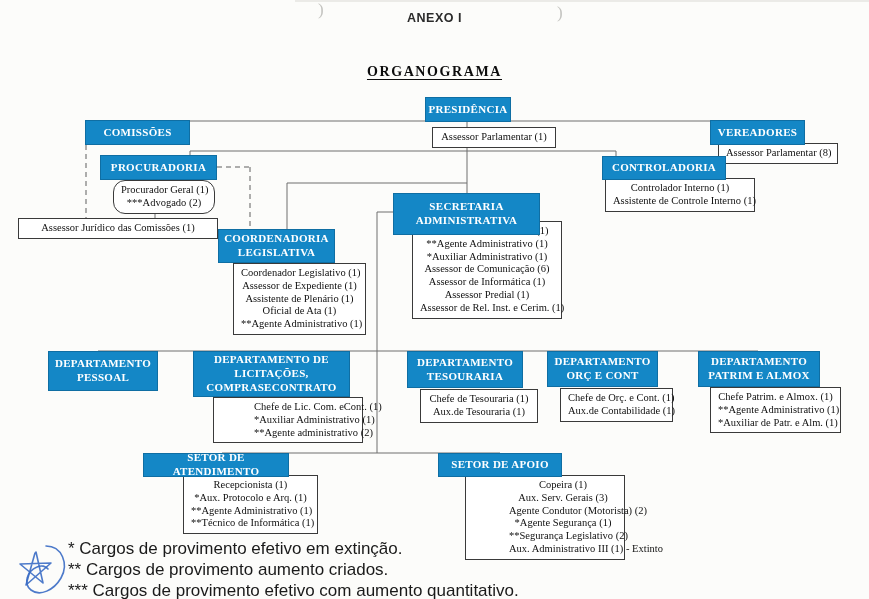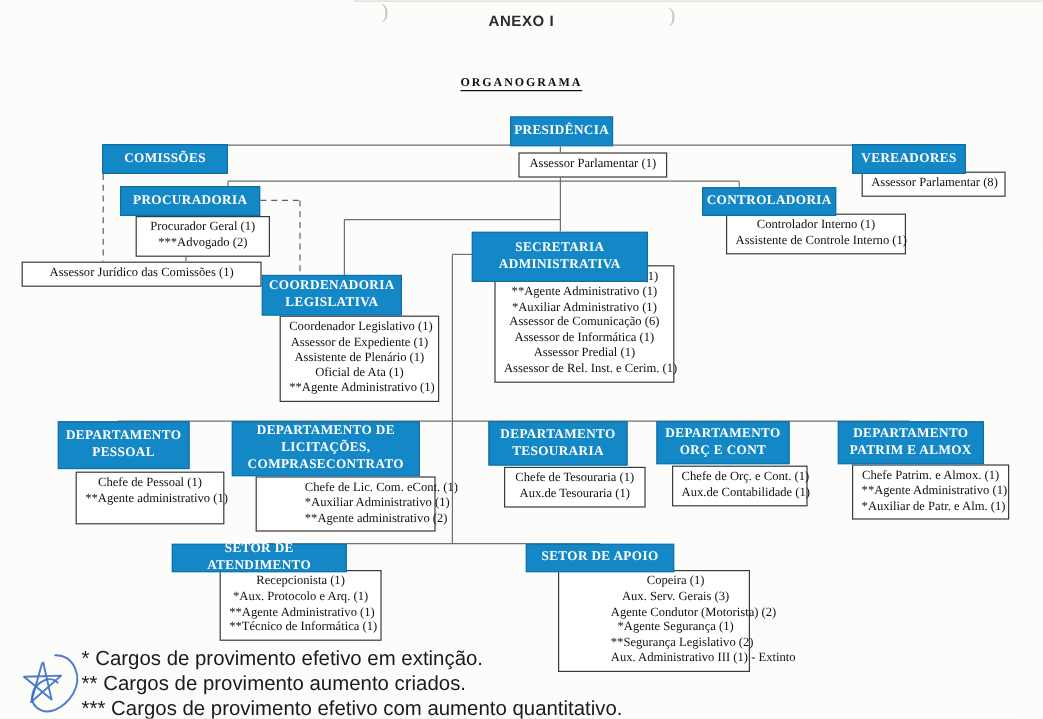--- a/index.html
+++ b/index.html
@@ -13,21 +13,21 @@
   .lines line.faint{stroke:#dad9d4;}
   .lines line.dash{stroke-dasharray:5,4;stroke:#5f5f5f;}
 
   .anexo{
     position:absolute;left:0;top:11px;width:869px;text-align:center;z-index:2;
     font-family:"Liberation Sans", sans-serif;font-weight:bold;font-size:12.5px;
     color:#2b2b2b;letter-spacing:.5px;
   }
   .orgtitle{
     position:absolute;left:0;top:64px;width:869px;text-align:center;z-index:2;
-    font-weight:bold;font-size:10px;color:#0d0d0d;letter-spacing:1.6px;
+    font-weight:bold;font-size:14px;color:#0d0d0d;letter-spacing:1.6px;
     text-decoration:underline;text-underline-offset:3px;
   }
   .artifact{
     position:absolute;z-index:2;color:#c4c4c0;font-size:17px;
     font-family:"Liberation Serif", serif;
   }
   .blue{
     position:absolute;z-index:3;background:#1487c6;color:#fff;
     display:flex;align-items:center;justify-content:center;text-align:center;
     font-weight:bold;font-size:11px;line-height:1.25;letter-spacing:.3px;
@@ -85,27 +85,27 @@
     </div>
 
   <div class="blue" style="left:85px;top:120px;width:105px;height:25px;">COMISSÕES</div>
 
   <div class="blue" style="left:710px;top:120px;width:95px;height:25px;">VEREADORES</div>
   <div class="staff center" style="left:718px;top:143px;width:120px;">
       <div class="staff-line">Assessor Parlamentar (8)</div>
     </div>
 
   <div class="blue" style="left:100px;top:155px;width:117px;height:25px;">PROCURADORIA</div>
-  <div class="staff" style="left:113px;top:180px;width:112px;min-height:32px;">
+  <div class="staff" style="left:113px;top:180px;width:102px;min-height:32px;border-radius:12px;">
       <div class="staff-line">Procurador Geral (1)</div>
       <div class="staff-line">***Advogado (2)</div>
     </div>
   <div class="staff center" style="left:18px;top:218px;width:200px;">Assessor Jurídico das Comissões (1)</div>
 
-  <div class="blue" style="left:585px;top:156px;width:112px;height:24px;">CONTROLADORIA</div>
+  <div class="blue" style="left:602px;top:156px;width:124px;height:24px;">CONTROLADORIA</div>
   <div class="staff" style="left:605px;top:178px;width:150px;min-height:30px;">
       <div class="staff-line">Controlador Interno (1)</div>
       <div class="staff-line">Assistente de Controle Interno (1)</div>
     </div>
 
   <div class="blue" style="left:393px;top:193px;width:147px;height:42px;">SECRETARIA
 ADMINISTRATIVA</div>
   <div class="staff" style="left:412px;top:221px;width:150px;min-height:92px;">
       <div class="staff-line">Secretário Administrativo (1)</div>
       <div class="staff-line">**Agente Administrativo (1)</div>
@@ -121,24 +121,20 @@
   <div class="staff" style="left:233px;top:263px;width:133px;min-height:66px;">
       <div class="staff-line">Coordenador Legislativo (1)</div>
       <div class="staff-line">Assessor de Expediente (1)</div>
       <div class="staff-line">Assistente de Plenário (1)</div>
       <div class="staff-line">Oficial de Ata (1)</div>
       <div class="staff-line">**Agente Administrativo (1)</div>
     </div>
 
   <div class="blue" style="left:48px;top:351px;width:110px;height:40px;">DEPARTAMENTO
 PESSOAL</div>
-  <div class="staff" style="left:63px;top:393px;width:124px;min-height:44px;">
-      <div class="staff-line">Chefe de Pessoal (1)</div>
-      <div class="staff-line">**Agente administrativo (1)</div>
-    </div>
 
   <div class="blue" style="left:193px;top:351px;width:157px;height:46px;">DEPARTAMENTO DE
 LICITAÇÕES,
 COMPRASECONTRATO</div>
   <div class="staff" style="left:213px;top:397px;width:150px;min-height:44px;padding-left:40px;">
       <div class="staff-line">Chefe de Lic. Com. eCont. (1)</div>
       <div class="staff-line">*Auxiliar Administrativo (1)</div>
       <div class="staff-line">**Agente administrativo (2)</div>
     </div>
 

